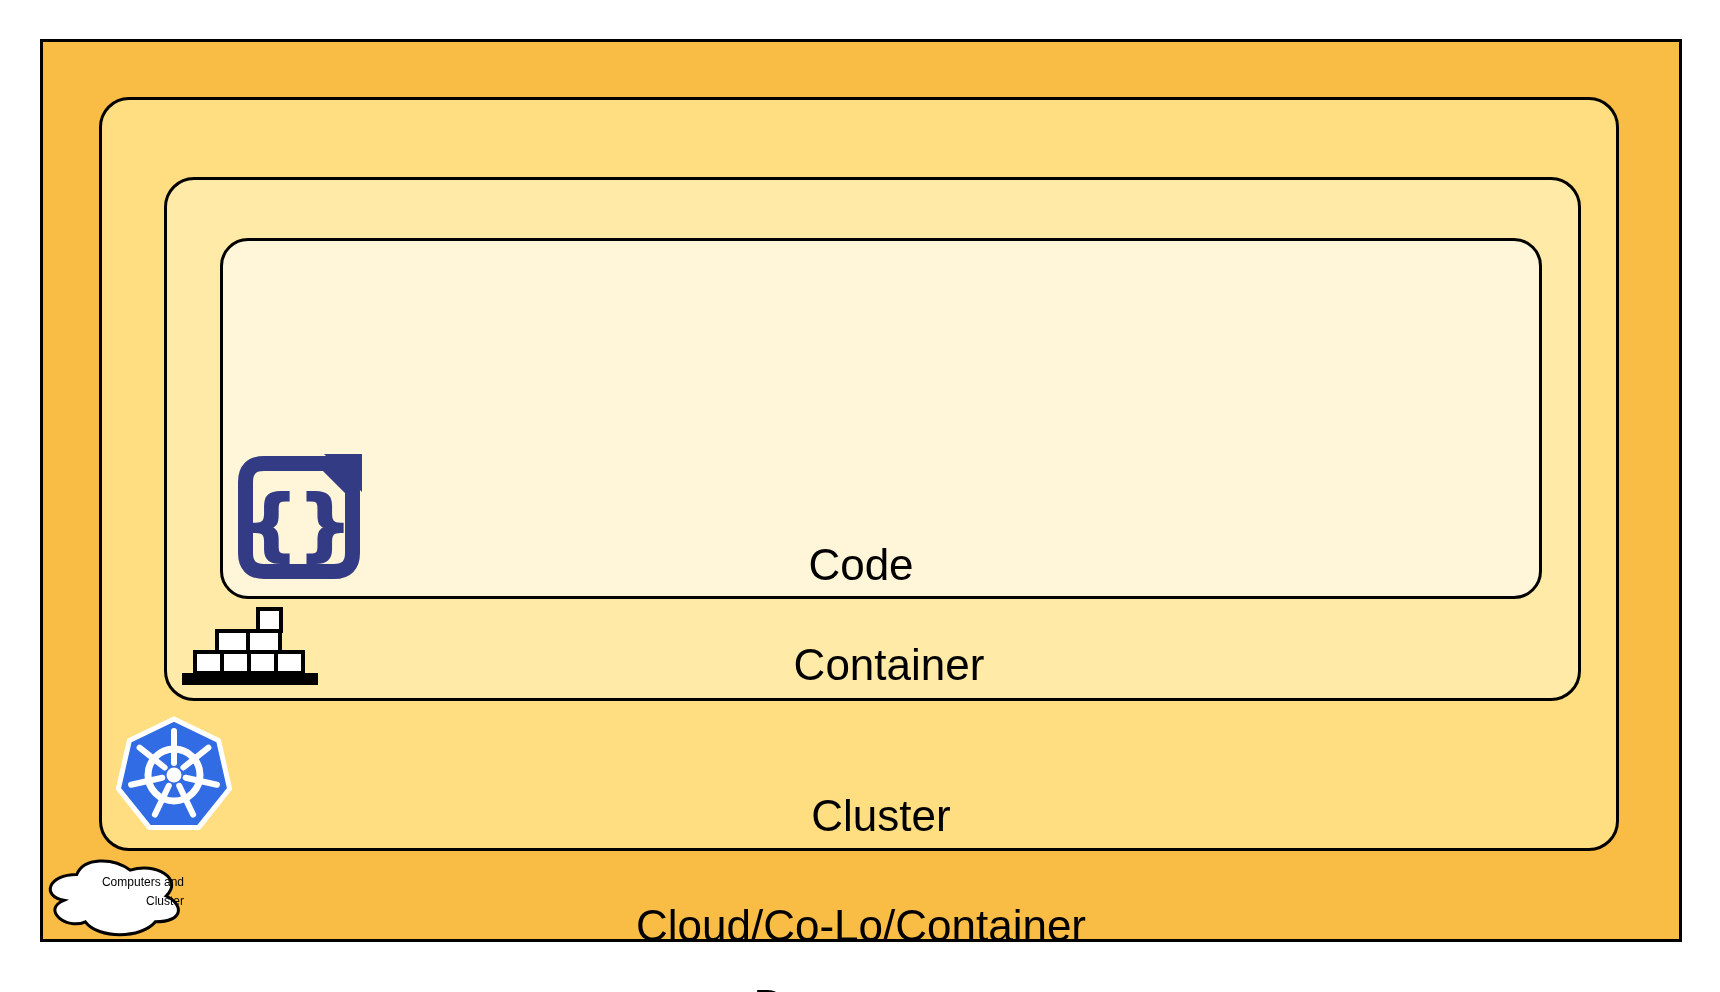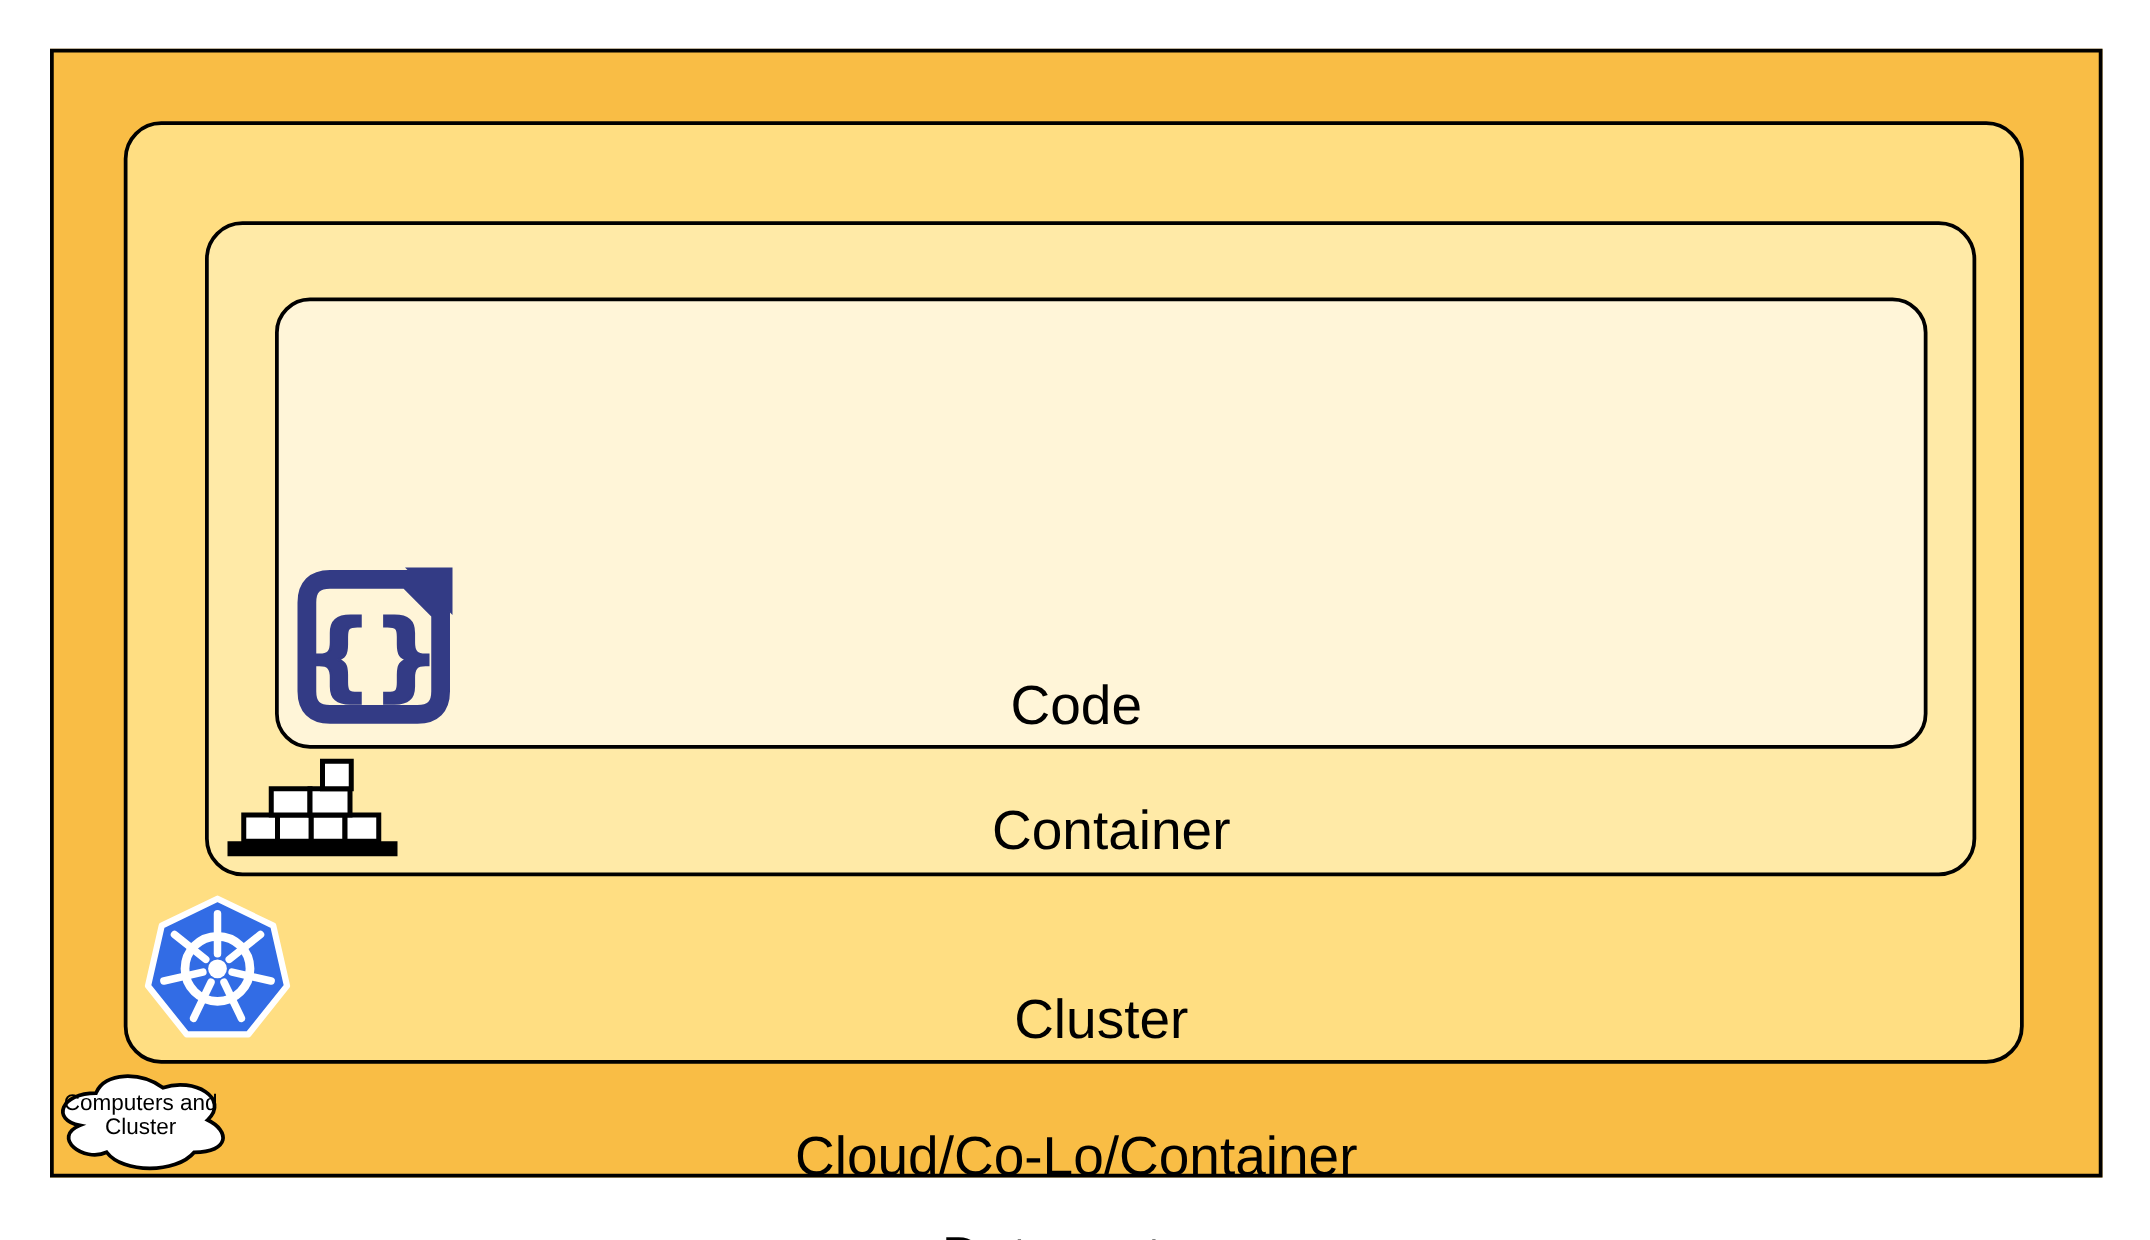--- a/index.html
+++ b/index.html
@@ -33,22 +33,22 @@
   .label-cluster{top:796px;padding-left:20px;}
   .label-cloud{top:866px;}
   .icon{position:absolute;overflow:visible;}
   .icon-code{left:238px;top:456px;width:122px;height:123px;}
   .icon-blocks{left:182px;top:607px;width:136px;height:79px;}
   .icon-k8s{left:117px;top:713px;width:114px;height:125px;}
   .cloud-callout-shape{left:41px;top:853px;width:143px;height:86px;}
   .cloud-callout-text{
     position:absolute;
     left:41px;top:873px;width:143px;
-    text-align:center;
-    font-size:18px;line-height:19px;
+    text-align:right;
+    font-size:12px;line-height:19px;
     color:#000000;
   }
 </style>
 </head>
 <body>
 
 <div class="canvas">
 
   <div class="layer layer-cloud" style="background-color: rgb(249, 189, 69);"></div>
   <div class="layer layer-cluster" style="background-color: rgb(255, 222, 130);"></div>

